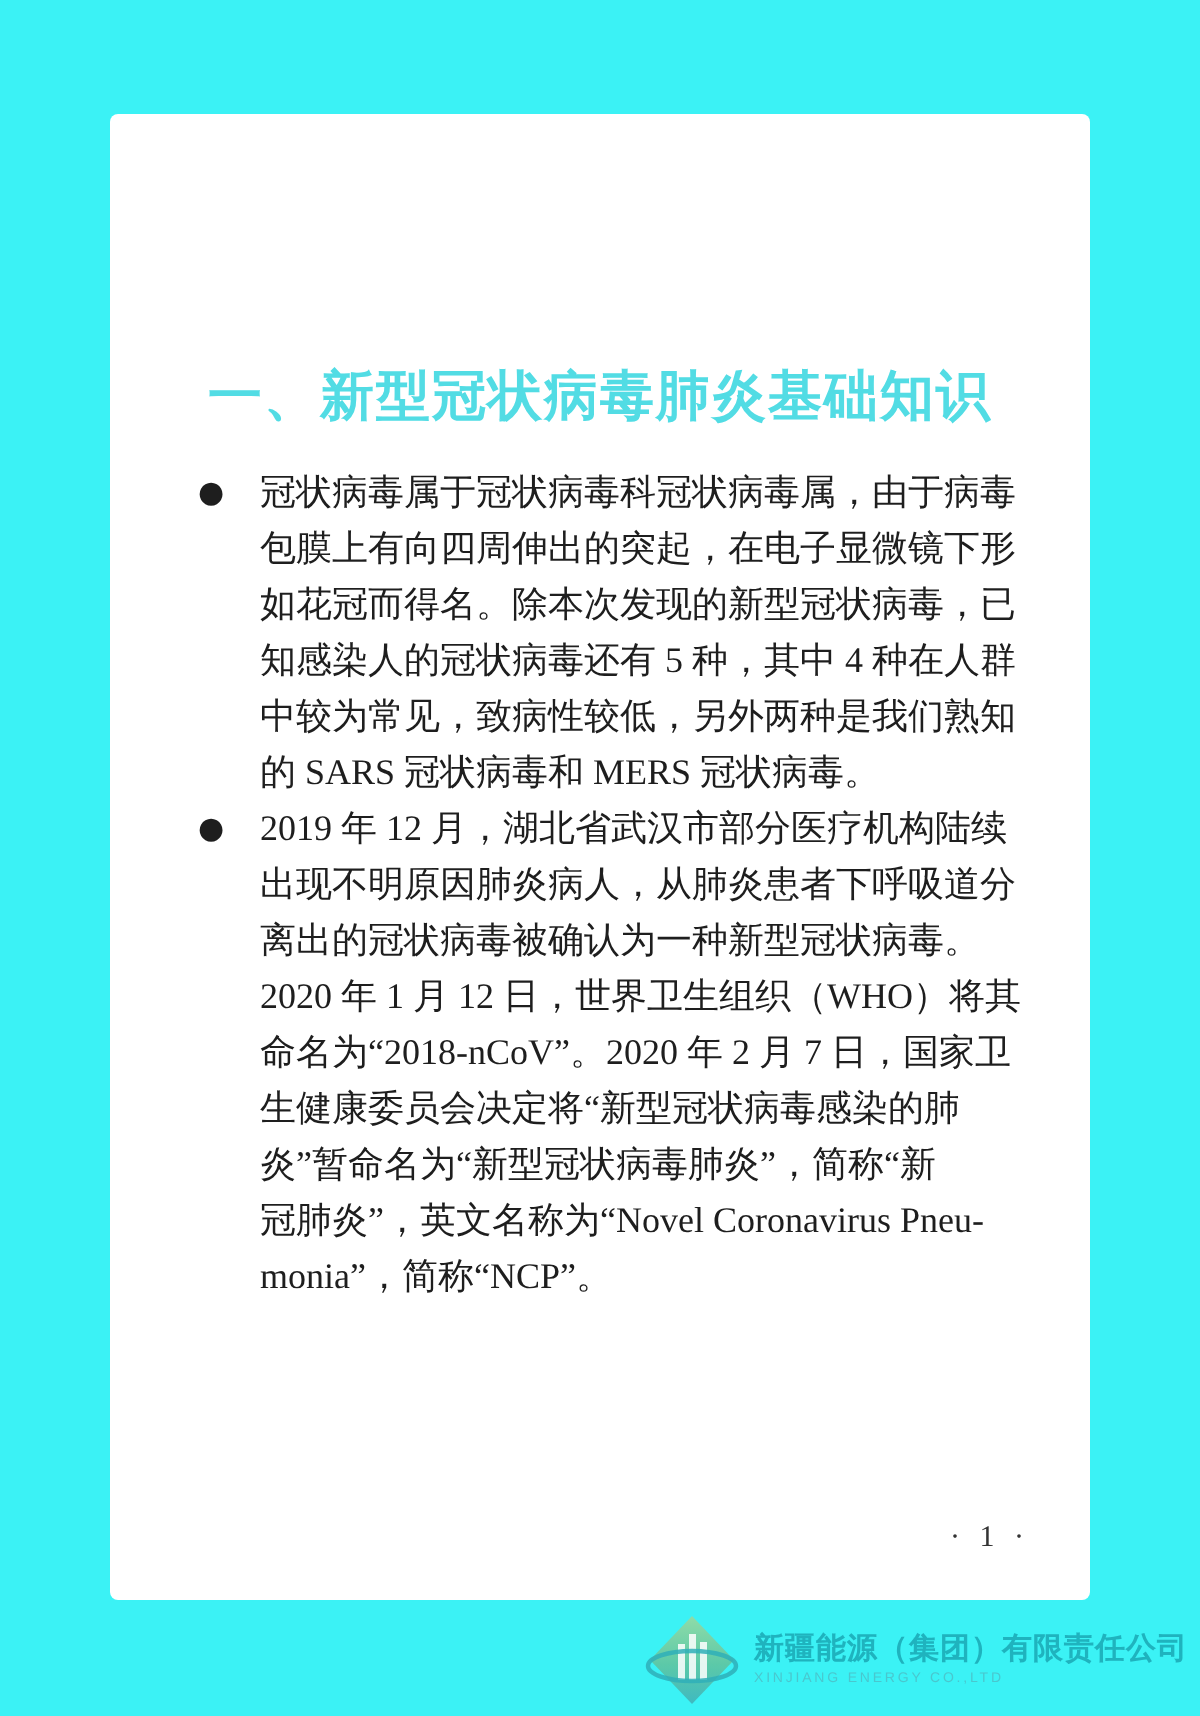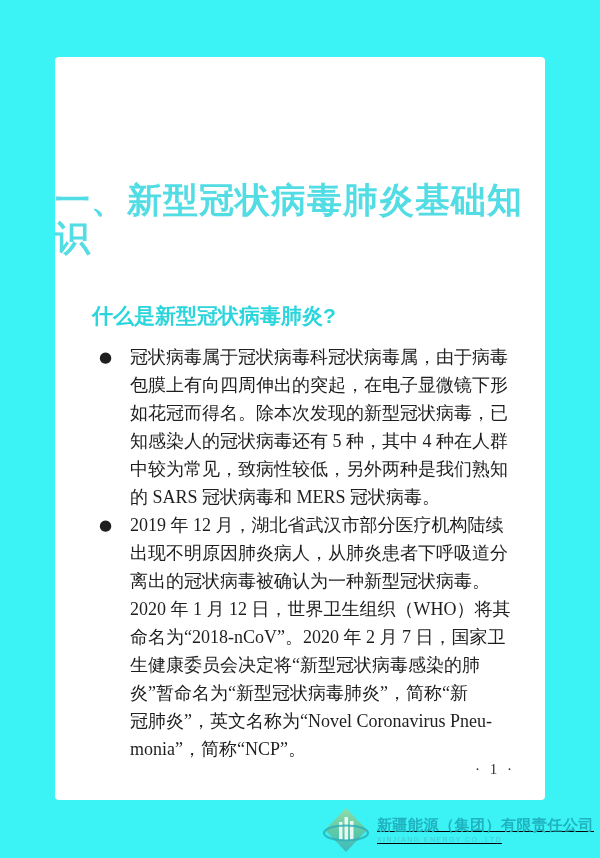--- a/index.html
+++ b/index.html
@@ -11,23 +11,23 @@
   body{
     width:600px;height:858px;overflow:hidden;position:relative;
     background:var(--bg);
     font-family:"Liberation Serif","DejaVu Serif",serif;
   }
   .card{
     position:absolute;left:55px;top:57px;width:490px;height:743px;
     background:var(--card);border-radius:4px;
   }
   .doc-title{
-    margin:0;padding-top:125px;text-align:left;
-    font-size:35px;line-height:38px;font-weight:bold;color:var(--title);
-    font-family:Liberation Serif, serif;letter-spacing:1px;
+    margin:0;padding-top:125px;text-align:center;
+    font-size:27px;line-height:38px;font-weight:bold;color:var(--title);
+    font-family:Liberation Mono, monospace;letter-spacing:1px;
   }
   .section-heading{
     margin:43px 0 0 37px;font-size:21px;line-height:30px;font-weight:bold;
     color:var(--heading);
     font-family:"Liberation Sans","DejaVu Sans",sans-serif;
   }
   .bullet-list{
     margin-top:12px;padding:0 33px 0 37px;
     font-size:18px;line-height:28px;color:var(--body);
   }
@@ -40,36 +40,35 @@
   .page-number{
     position:absolute;top:704px;right:30px;
     font-size:15px;letter-spacing:3px;color:var(--pagenum);
     font-family:"Liberation Serif","DejaVu Serif",serif;
   }
   .footer-brand{
     position:absolute;right:6px;bottom:2px;height:52px;
     display:flex;align-items:center;gap:7px;
   }
   .logo-wrap{width:48px;height:48px;flex:0 0 48px;}
-  .brand-text{display:flex;flex-direction:column;justify-content:center;text-decoration:underline;}
+  .brand-text{display:flex;flex-direction:column;justify-content:center;}
   .company-name{
     font-size:15px;font-weight:bold;color:var(--footer);letter-spacing:.5px;
     font-family:"Liberation Sans","DejaVu Sans",sans-serif;line-height:17px;
   }
   .company-en{
     font-size:7px;color:var(--footer-en);letter-spacing:1.4px;margin-top:3px;
     font-family:"Liberation Sans","DejaVu Sans",sans-serif;line-height:8px;
   }
 </style>
 </head>
 <body>
 
 <div class="card">
   <h1 class="doc-title">一、新型冠状病毒肺炎基础知识</h1>
-  <h2 class="section-heading">什么是新型冠状病毒肺炎?</h2>
   <div class="bullet-list">
       <div class="bullet-item">
         <span class="bullet-marker">●</span>
         <span class="bullet-text">冠状病毒属于冠状病毒科冠状病毒属，由于病毒
 包膜上有向四周伸出的突起，在电子显微镜下形
 如花冠而得名。除本次发现的新型冠状病毒，已
 知感染人的冠状病毒还有 5 种，其中 4 种在人群
 中较为常见，致病性较低，另外两种是我们熟知
 的 SARS 冠状病毒和 MERS 冠状病毒。</span>
       </div>

